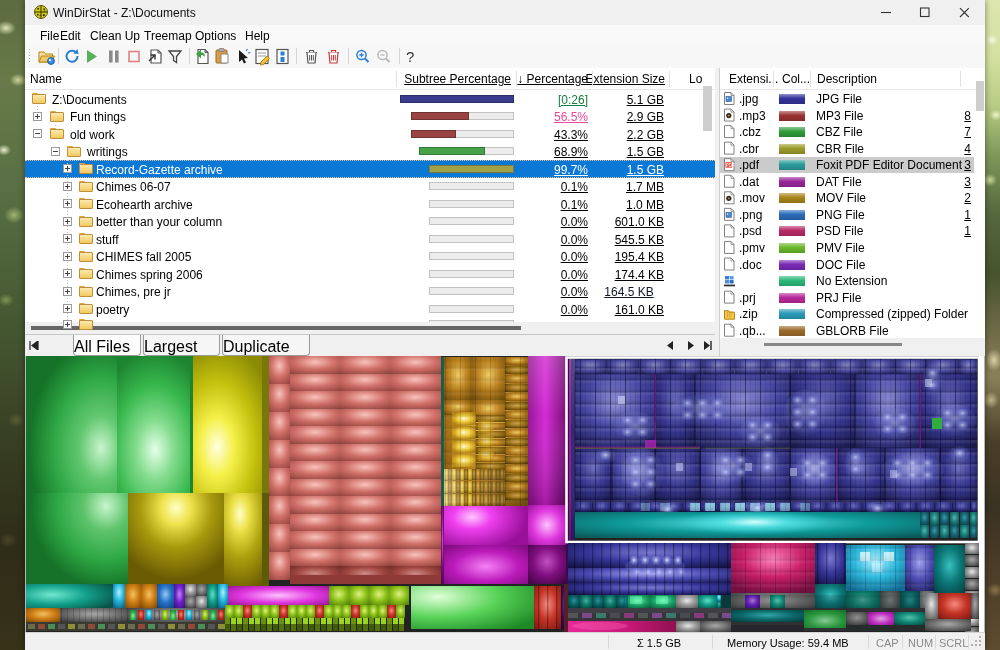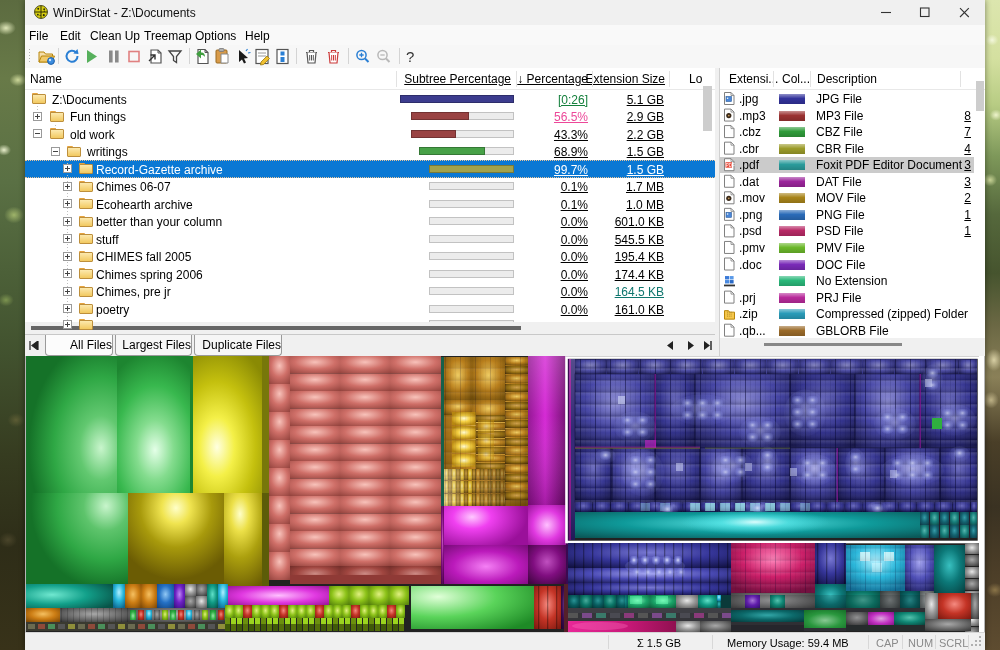--- a/index.html
+++ b/index.html
@@ -19,21 +19,21 @@
 .fold .fr{position:absolute;left:0;top:1px;width:14px;height:10px;background:linear-gradient(#fce9ae,#f2c960);border:1px solid #bd8f3c;border-radius:1px;box-sizing:border-box;}
 .exp{position:absolute;width:9px;height:9px;background:#fff;border:1px solid #9a9a9a;box-sizing:border-box;z-index:2;}
 .exp i{position:absolute;left:1px;top:3px;width:5px;height:1px;background:#444;}
 .exp b{position:absolute;left:3px;top:1px;width:1px;height:5px;background:#444;}
 .bar{position:absolute;height:8px;box-sizing:border-box;}
 .track{background:#ececec;border:1px solid #c2c2c2;}
 .scroll{background:#f0f0f0;}
 #status{position:absolute;left:0;top:632px;width:960px;height:18px;background:#f0f0f0;border-top:1px solid #d5d5d5;box-sizing:border-box;}
 #status span{position:absolute;top:4px;font-size:11px;white-space:nowrap;}
 .ssep{position:absolute;top:2px;width:1px;height:14px;background:#d8d8d8;}
-.tab{position:absolute;top:0;height:21px;background:#f6f6f6;border:1px solid #9a9a9a;border-top:none;box-sizing:border-box;text-align:right;font-size:12px;padding-top:3px;border-radius:0 0 4px 4px;}
+.tab{position:absolute;top:0;height:21px;background:#f6f6f6;border:1px solid #9a9a9a;border-top:none;box-sizing:border-box;text-align:left;font-size:16px;padding-top:3px;border-radius:0 0 4px 4px;margin-left:28px;}
 </style></head><body>
 
 <div class="abs" style="left:0;top:0;width:25px;height:650px;background:linear-gradient(#5c6b40 0%,#687a48 12%,#5a7044 28%,#4c6038 42%,#41512e 55%,#363c20 70%,#2e2d18 84%,#383219 100%);"></div>
 <div class="abs" style="left:0;top:0;width:25px;height:650px;background:
  radial-gradient(14px 10px at 6px 28px,#dfe6b8 0%,rgba(223,230,184,0) 70%),
  radial-gradient(12px 9px at 18px 80px,#cdd89a 0%,rgba(205,216,154,0) 70%),
  radial-gradient(10px 8px at 4px 150px,#e8eecb 0%,rgba(232,238,203,0) 70%),
  radial-gradient(14px 12px at 14px 215px,#9fb46a 0%,rgba(159,180,106,0) 70%),
  radial-gradient(11px 9px at 6px 300px,#7d9450 0%,rgba(125,148,80,0) 70%),
  radial-gradient(12px 10px at 16px 420px,#5c5c34 0%,rgba(92,92,52,0) 70%),
@@ -60,21 +60,21 @@
         <circle cx="11.8" cy="7" r=".8" fill="#2a2a08"></circle>
       </svg>
 <div class="t">WinDirStat - Z:\Documents</div>
 <svg class="abs" style="left:848px;top:0" width="112" height="25" viewBox="0 0 112 25">
         <path d="M8 12.5 H18" stroke="#333" stroke-width="1.1" fill="none"></path>
         <rect x="47.5" y="8" width="8.5" height="8.5" fill="none" stroke="#333" stroke-width="1.1"></rect>
         <path d="M87 8.2 l8.8 8.8 M95.8 8.2 l-8.8 8.8" stroke="#333" stroke-width="1.1" fill="none"></path>
       </svg>
 </div>
 <div id="menu">
-<span style="left:4px">File</span>
+<span style="left:15px">File</span>
 <span style="left:35px">Edit</span>
 <span style="left:65px">Clean Up</span>
 <span style="left:119px">Treemap</span>
 <span style="left:170px">Options</span>
 <span style="left:220px">Help</span>
 </div>
 <div id="toolbar">
 <div class="abs" style="left:4px;top:4px;width:1px;height:14px;background:repeating-linear-gradient(#b0b0b0 0 1px,transparent 1px 3px);"></div>
 <div class="tsep" style="left:32.5px"></div>
 <div class="tsep" style="left:164px"></div>
@@ -280,21 +280,21 @@
         <i></i>
         <b></b>
       </div>
 <div class="fold" style="left:54px;top:217.8px;">
         <div class="bk"></div>
         <div class="fr"></div>
       </div>
 <div class="rtxt" style="left:71px;top:217.0px;color:#000;">Chimes, pre jr</div>
 <div class="bar track" style="left:403.7px;top:219.2px;width:85.30000000000001px;"></div>
 <div class="rtxt num" style="left:483px;top:217.0px;width:80px;color:#000;">0.0%</div>
-<div class="rtxt num" style="left:569px;top:217.0px;width:70px;color:#0f766e;">164.5 KB</div>
+<div class="rtxt num" style="left:569px;top:217.0px;width:70px;color:#0f172a;text-align:center;">164.5 KB</div>
 <div class="exp" style="left:38px;top:236.2px;">
         <i></i>
         <b></b>
       </div>
 <div class="fold" style="left:54px;top:235.2px;">
         <div class="bk"></div>
         <div class="fr"></div>
       </div>
 <div class="rtxt" style="left:71px;top:234.5px;color:#000;">poetry</div>
 <div class="bar track" style="left:403.7px;top:236.8px;width:85.30000000000001px;"></div>

